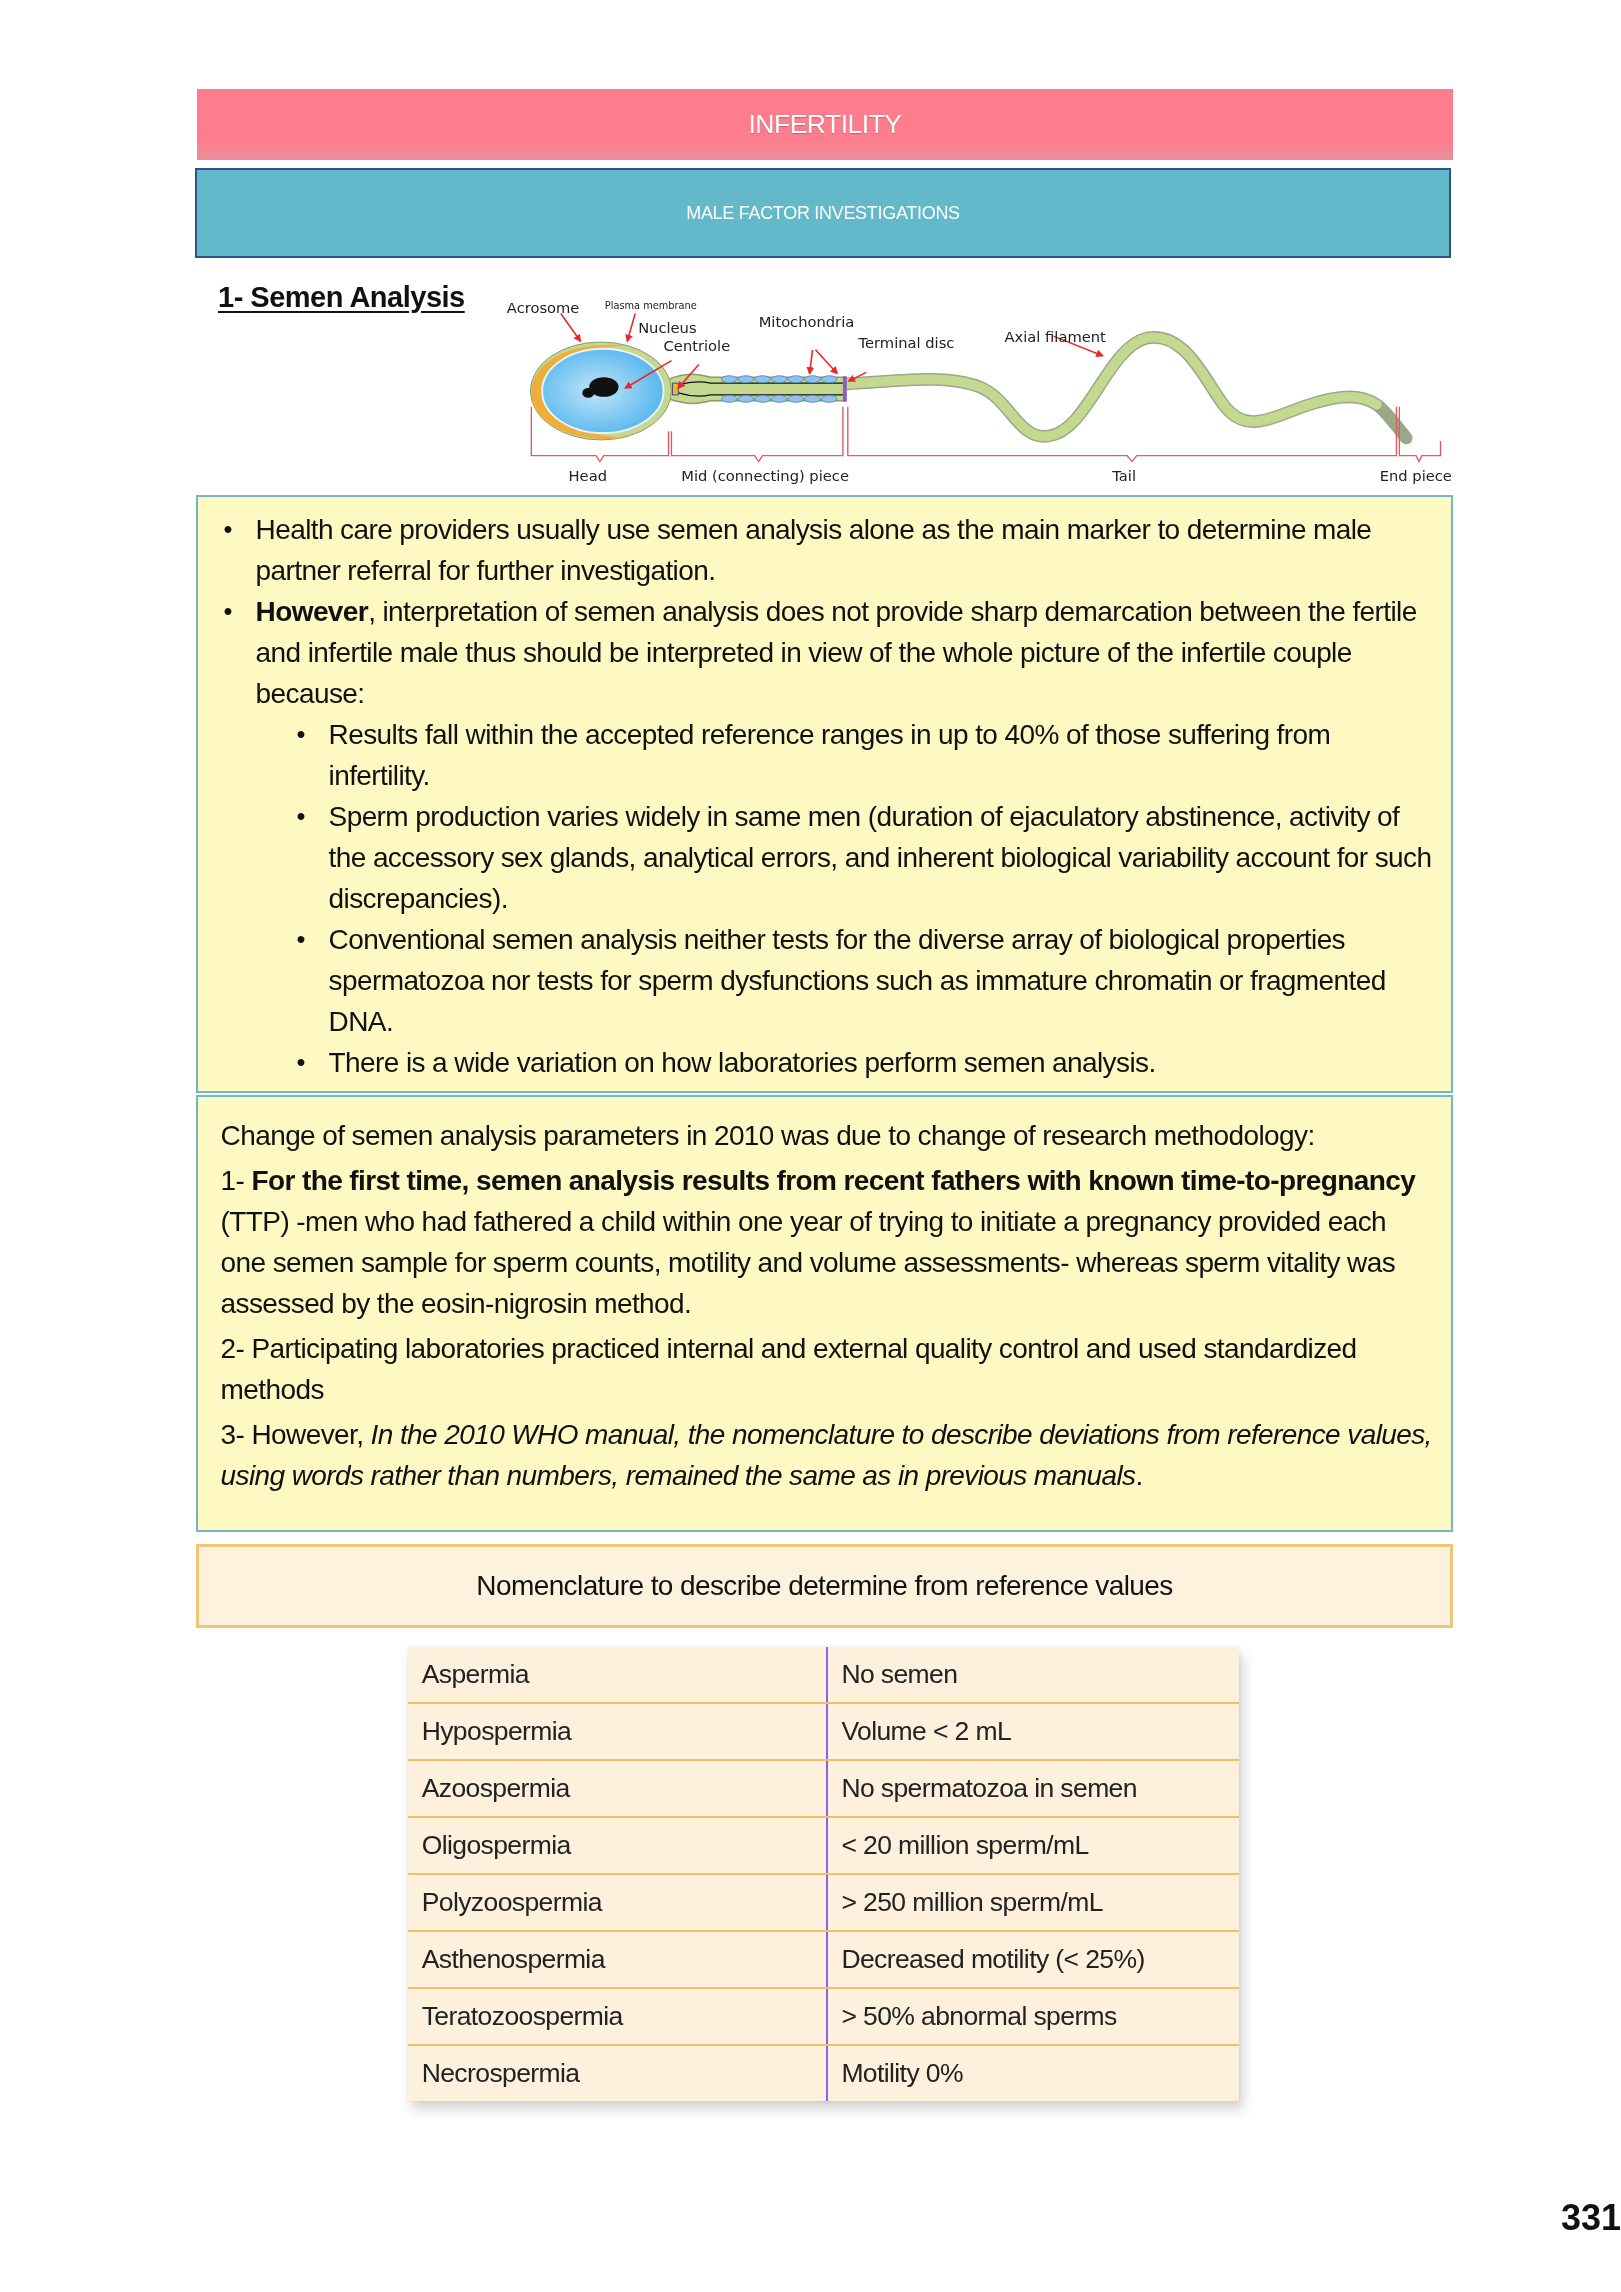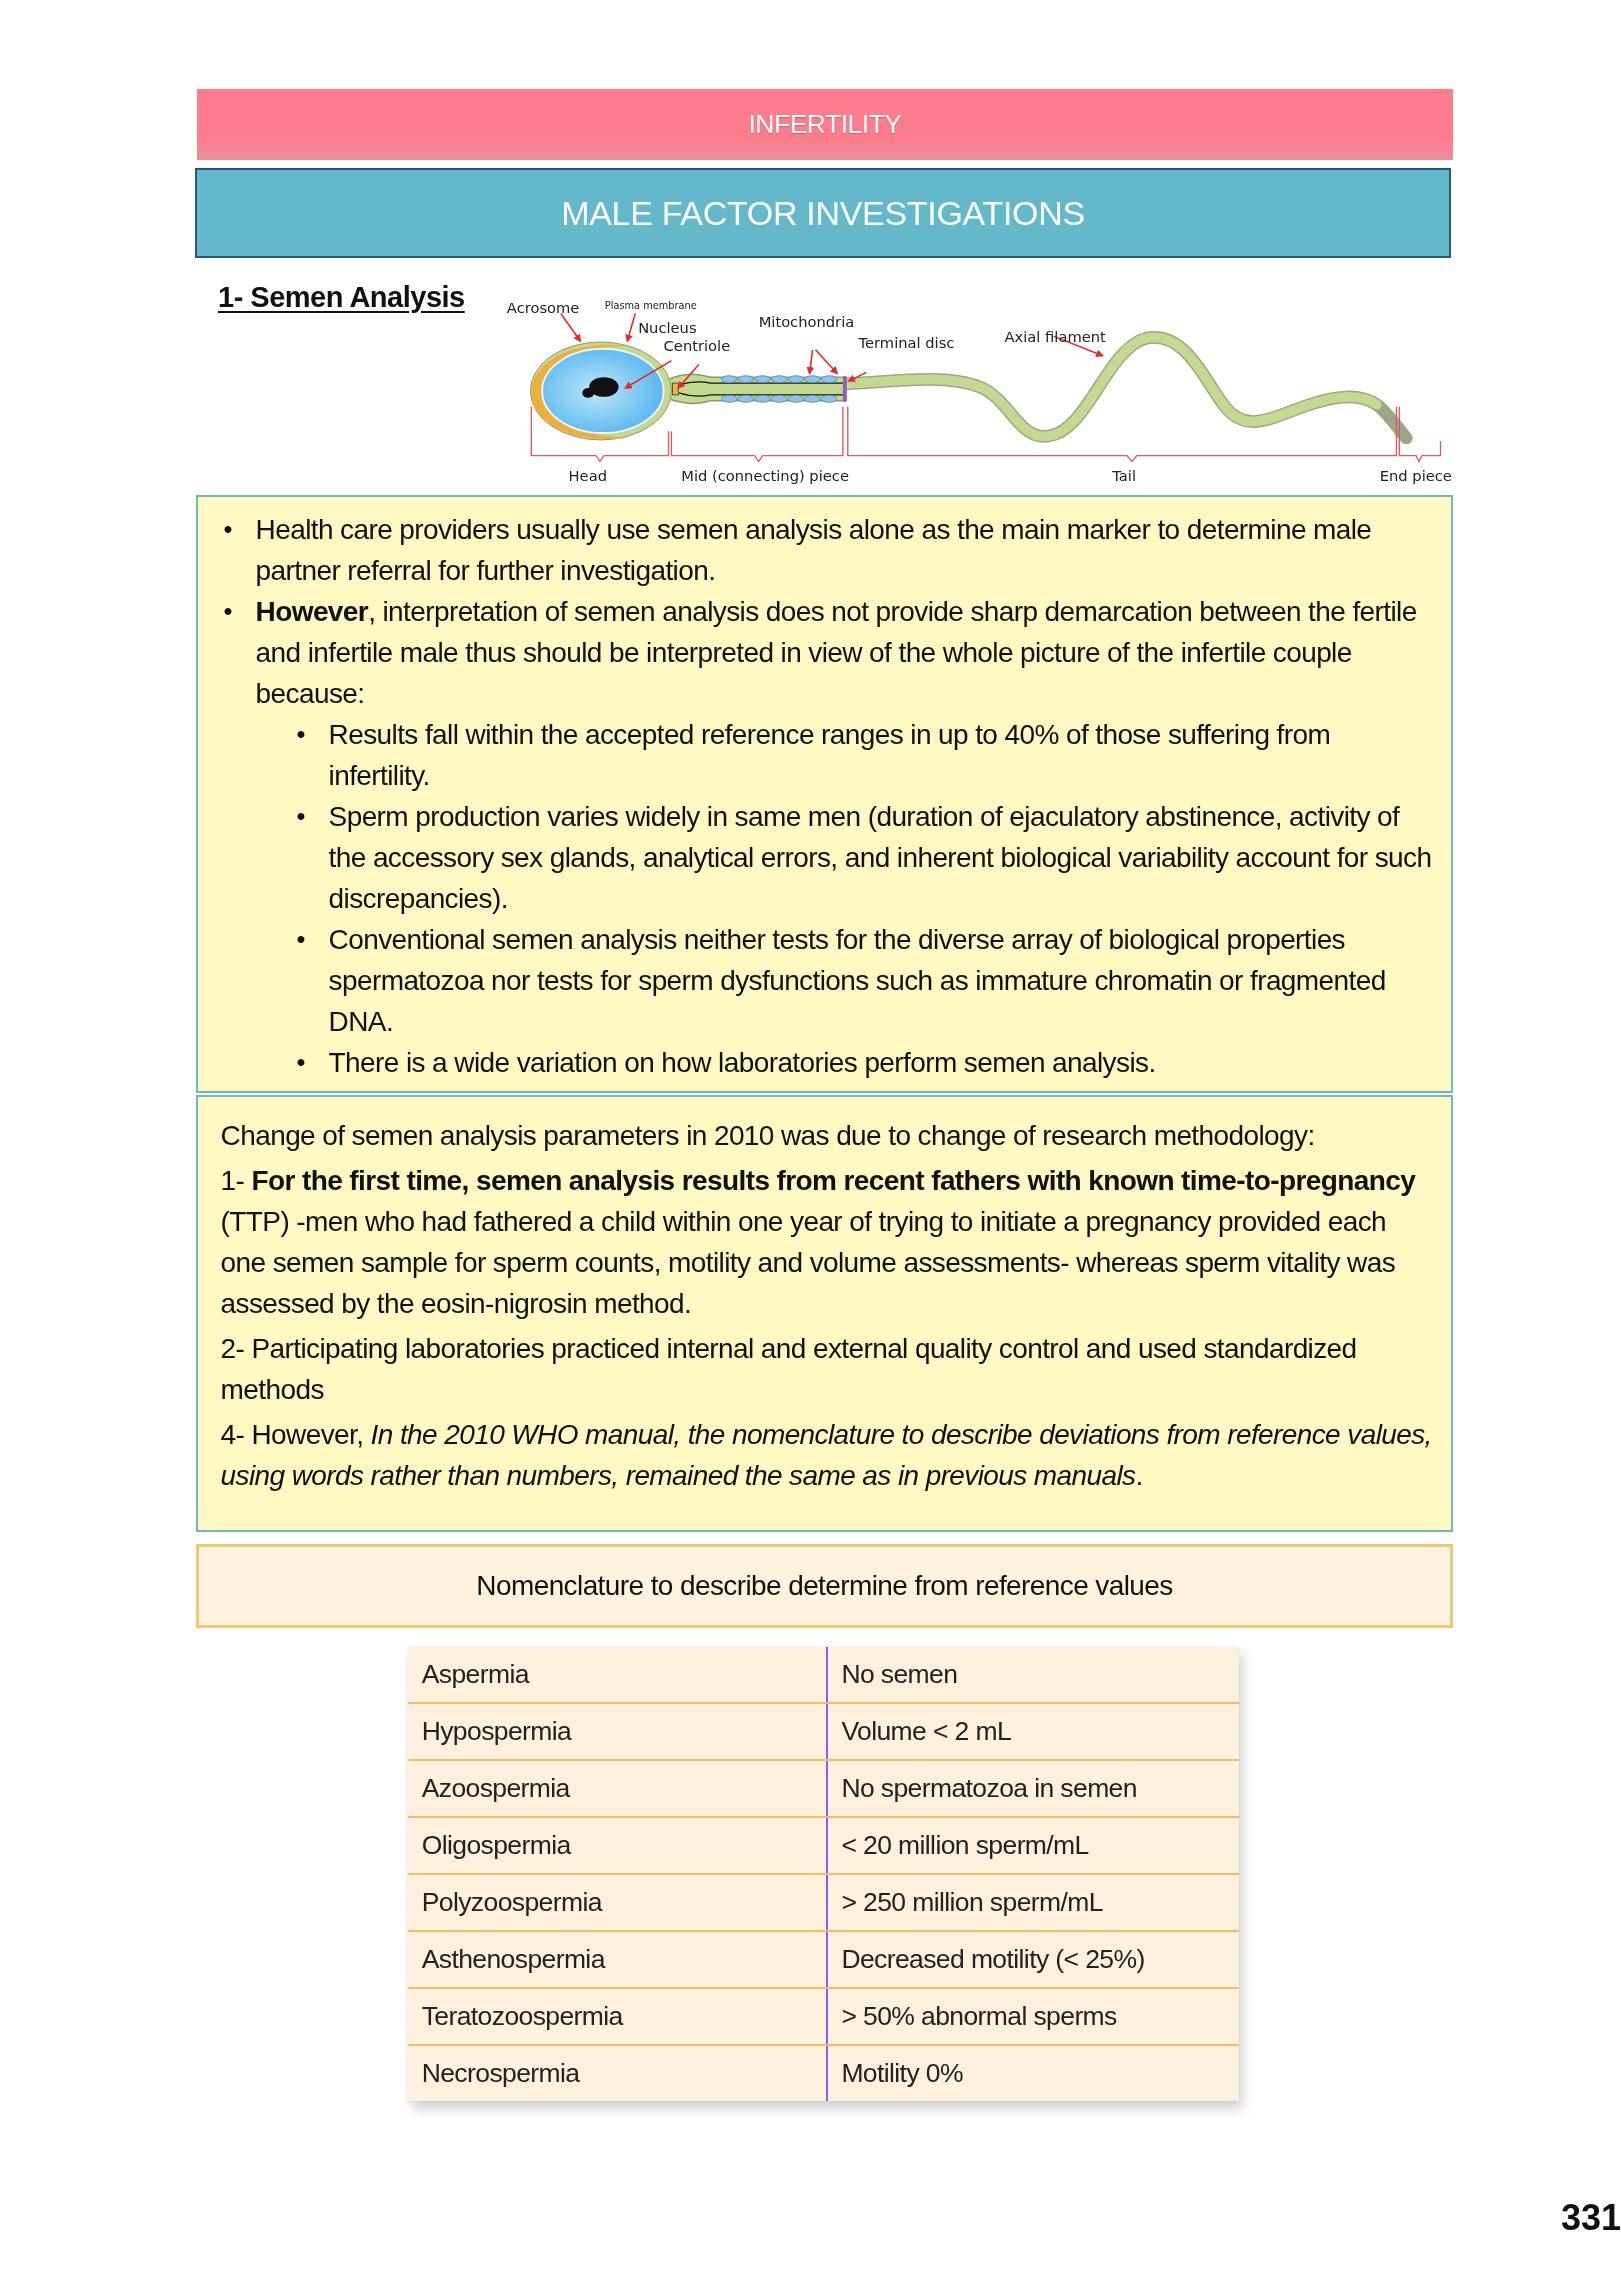--- a/index.html
+++ b/index.html
@@ -7,21 +7,21 @@
          font-family: "Liberation Sans", sans-serif; color: #111; }
   .abs { position: absolute; }
   .banner-pink { left: 197px; top: 89px; width: 1256px; height: 71px;
     background: linear-gradient(to bottom, #fd7d8d 0%, #fd7d8d 70%, #e98e9c 100%);
     display: flex; align-items: center; justify-content: center; }
   .banner-pink span { color: #fff; font-size: 26.5px; letter-spacing: -0.5px;
     text-shadow: 0 1px 1px rgba(120,40,50,0.35); font-family: "Liberation Sans Narrow","Liberation Sans", sans-serif; }
   .banner-blue { left: 195px; top: 168px; width: 1252px; height: 86px;
     background: #63b8c9; border: 2.9px solid #2c5289;
     display: flex; align-items: center; justify-content: center; }
-  .banner-blue span { color: #fff; font-size: 34px; letter-spacing: -0.3px; }
+  .banner-blue span { color: #fff; font-size: 18px; letter-spacing: -0.3px; }
   .section-heading { left: 218px; top: 281px; font-size: 29px; font-weight: bold;
     text-decoration: underline; text-underline-offset: 3.9px; letter-spacing: -0.5px; }
   .diagram { left: 500px; top: 289px; width: 965px; height: 201px; }
   .diagram text { font-family: "DejaVu Sans", sans-serif; fill: #222; }
   .box-teal { border: 2.9px solid #6fb9c5; background: #fef9c3; box-sizing: border-box; }
   .box1 { left: 196px; top: 495px; width: 1257px; height: 598px; }
   .box2 { left: 196px; top: 1095px; width: 1257px; height: 437px; }
   .txt { font-size: 28px; line-height: 41px; letter-spacing: -0.6px; }
   ul.l1 { list-style: none; margin: 0; padding: 0; position: absolute; left: 19.6px; top: 11.8px; right: 17.6px; }
   ul.l1 > li { position: relative; padding-left: 38px; }
@@ -148,21 +148,21 @@
       </ul>
     </li>
   </ul>
 </div>
 
 <div class="abs box-teal box2">
   <div class="box2-content txt">
     <p>Change of semen analysis parameters in 2010 was due to change of research methodology:</p>
     <p><span>1- </span><b>For the first time, semen analysis results from recent fathers with known time-to-pregnancy</b><span> (TTP) -men who had fathered a child within one year of trying to initiate a pregnancy provided each one semen sample for sperm counts, motility and volume assessments- whereas sperm vitality was assessed by the eosin-nigrosin method.</span></p>
     <p>2- Participating laboratories practiced internal and external quality control and used standardized methods</p>
-    <p><span>4- However, </span><i>In the 2010 WHO manual, the nomenclature to describe deviations from reference values, using words rather than numbers, remained the same as in previous manuals</i><span>.</span></p>
+    <p><span>3- However, </span><i>In the 2010 WHO manual, the nomenclature to describe deviations from reference values, using words rather than numbers, remained the same as in previous manuals</i><span>.</span></p>
   </div>
 </div>
 
 <div class="abs box-yellow">
   <span>Nomenclature to describe determine from reference values</span>
 </div>
 
 <div class="abs table-wrap">
   <table class="nom">
     <tbody>

